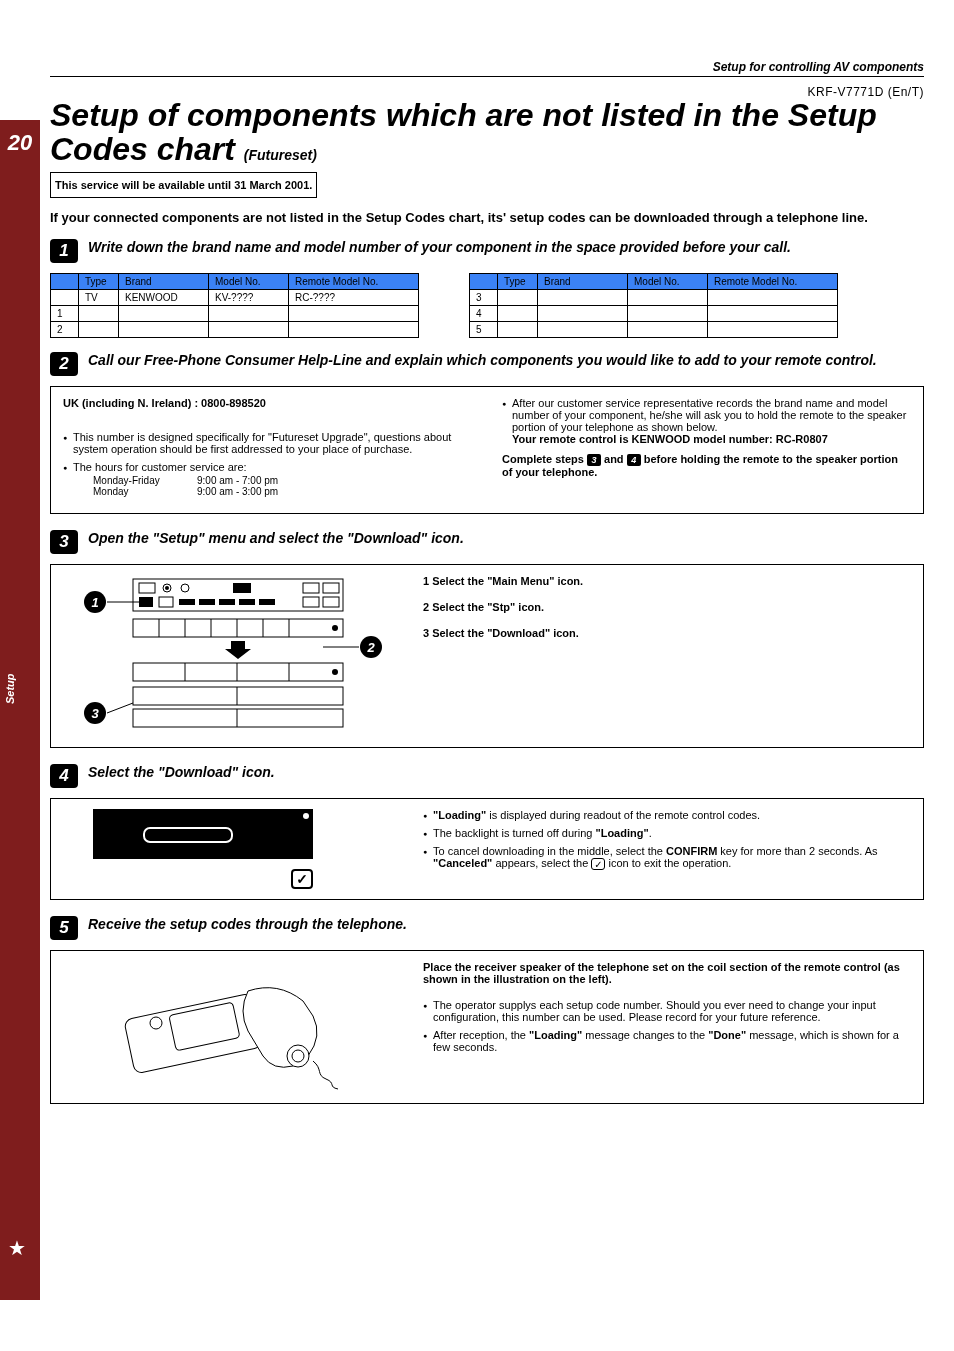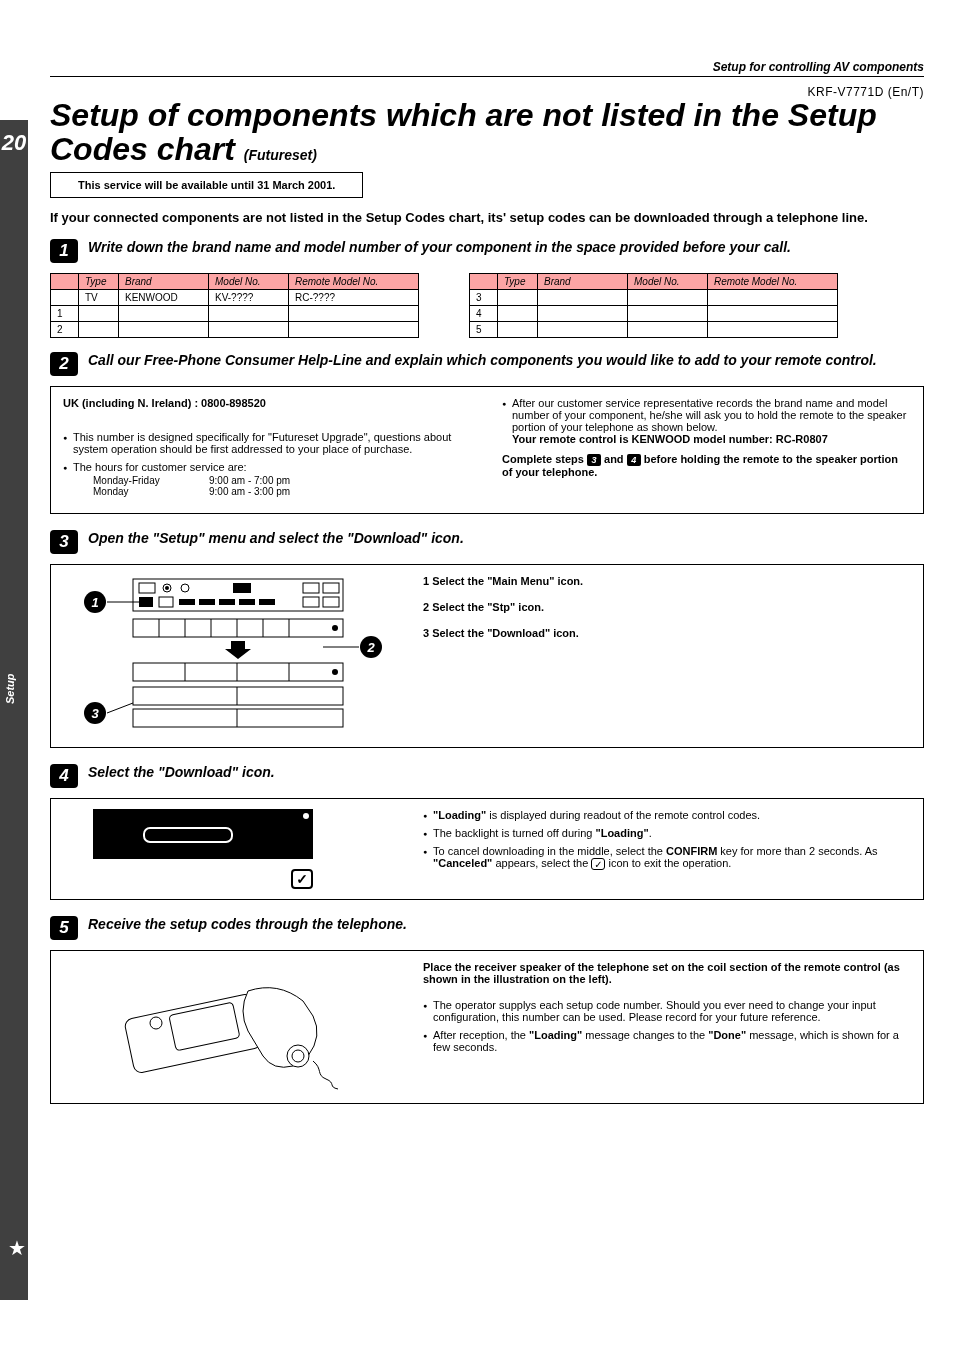--- a/index.html
+++ b/index.html
@@ -9,23 +9,23 @@
     width: 954px;
     height: 1351px;
     position: relative;
     font-size: 11px;
     color: #000;
   }
   .page-bar {
     position: absolute;
     left: 0;
     top: 120px;
-    width: 28px;
+    width: 40px;
     height: 1180px;
-    background: #404040;
+    background: #7f1d1d;
     color: #fff;
     text-align: center;
   }
   .page-number {
     font-size: 22px;
     font-weight: bold;
     font-style: italic;
     margin-top: 10px;
   }
   .sidebar-setup {
@@ -66,21 +66,21 @@
   .main-title {
     font-size: 32px;
     font-weight: bold;
     font-style: italic;
     line-height: 1.05;
     margin-bottom: 6px;
   }
   .main-title .sub { font-size: 14px; font-style: italic; }
   .service-box {
     border: 1px solid #000;
-    padding: 6px 27px;
+    padding: 6px 4px;
     font-size: 11px;
     font-weight: bold;
     display: inline-block;
     margin-bottom: 12px;
   }
   .intro-bold {
     font-size: 13px;
     font-weight: bold;
     margin-bottom: 14px;
   }
@@ -105,39 +105,39 @@
     border-collapse: collapse;
     font-size: 10px;
   }
   table.worksheet td, table.worksheet th {
     border: 1px solid #000;
     padding: 2px 6px;
     height: 16px;
     text-align: left;
     font-weight: normal;
   }
-  table.worksheet th { background: #fca5a5; font-style: italic; }
+  table.worksheet th { background: #3b82f6; }
   .col-idx { width: 28px; }
   .col-type { width: 40px; }
   .col-brand { width: 90px; }
   .col-model { width: 80px; }
   .col-remote { width: 130px; }
   .section-box {
     border: 1px solid #000;
     padding: 10px 12px;
     margin-bottom: 16px;
   }
   .two-col { display: flex; gap: 30px; }
   .two-col > div { flex: 1; }
   .bold { font-weight: bold; }
   ul.plain { list-style: none; padding: 0; margin: 0; }
   ul.plain li { padding-left: 10px; position: relative; margin-bottom: 6px; }
   ul.plain li::before { content: "●"; position: absolute; left: 0; font-size: 7px; top: 3px; }
   .hours { display: flex; font-size: 10px; }
-  .hours .day { width: 116px; }
+  .hours .day { width: 104px; }
   .diagram-row { display: flex; gap: 30px; align-items: flex-start; }
   .diagram-box { flex: 0 0 330px; }
   .diagram-svg { width: 100%; height: auto; }
   .right-notes { flex: 1; font-size: 11px; }
   .right-notes p { margin-bottom: 14px; }
   .right-notes .pref { font-weight: bold; margin-right: 3px;}
   .footer-svg { width: 260px; height: 130px; }
   .loading-box { width: 220px; height: 50px; background: #000; position: relative; }
   .loading-inner { position: absolute; left: 50px; top: 18px; width: 90px; height: 16px; border: 2px solid #fff; border-radius: 7px; }
   .loading-dot { position: absolute; right: 4px; top: 4px; width: 6px; height: 6px; background: #fff; border-radius: 50%; }

